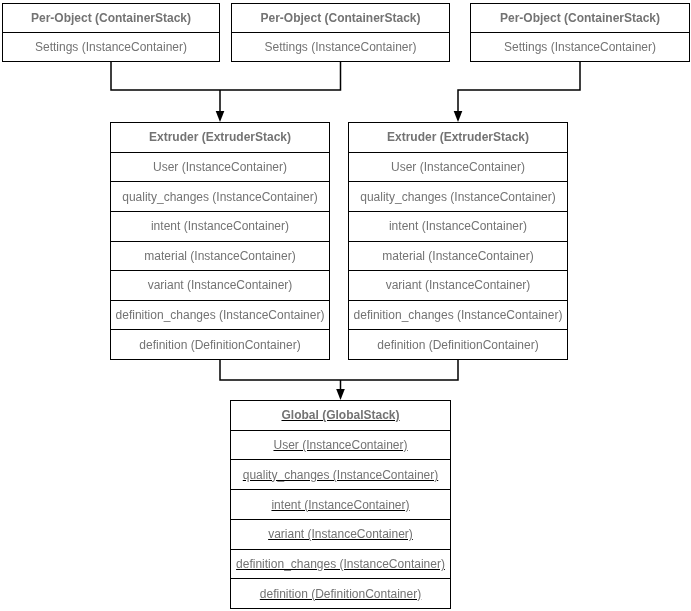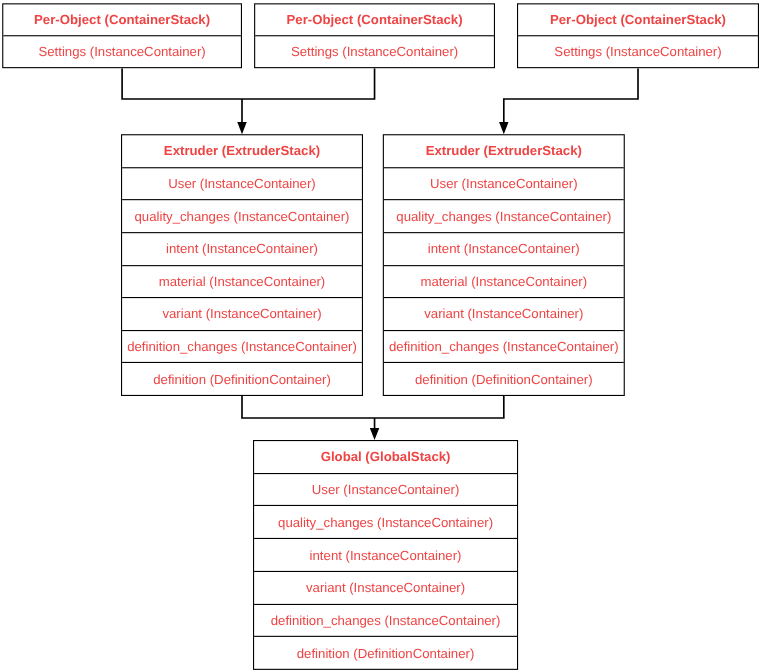--- a/index.html
+++ b/index.html
@@ -18,21 +18,21 @@
     border: 1.5px solid #000000;
     background: #ffffff;
     box-sizing: border-box;
   }
   .cell {
     flex: 1;
     display: flex;
     align-items: center;
     justify-content: center;
     font-size: 12px;
-    color: #ef4444;
+    color: #737373;
     border-bottom: 1.5px solid #000000;
     white-space: nowrap;
     overflow: hidden;
   }
   .cell:last-child { border-bottom: none; text-align: center; }
   .title { font-weight: bold; }
   svg.connectors {
     position: absolute;
     left: 0; top: 0;
     width: 691px; height: 611px;
@@ -86,21 +86,21 @@
     <div class="cell title">Extruder (ExtruderStack)</div>
     <div class="cell">User (InstanceContainer)</div>
     <div class="cell">quality_changes (InstanceContainer)</div>
     <div class="cell">intent (InstanceContainer)</div>
     <div class="cell">material (InstanceContainer)</div>
     <div class="cell">variant (InstanceContainer)</div>
     <div class="cell">definition_changes (InstanceContainer)</div>
     <div class="cell">definition (DefinitionContainer)</div>
   </div>
 
-  <div class="stack" style="left:230px; top:400px; width:241px; height:209px;">
+  <div class="stack" style="left:230px; top:400px; width:221px; height:209px;text-decoration:underline;">
     <div class="cell title">Global (GlobalStack)</div>
     <div class="cell">User (InstanceContainer)</div>
     <div class="cell">quality_changes (InstanceContainer)</div>
     <div class="cell">intent (InstanceContainer)</div>
     <div class="cell">variant (InstanceContainer)</div>
     <div class="cell">definition_changes (InstanceContainer)</div>
     <div class="cell">definition (DefinitionContainer)</div>
   </div>
 
 </div>

